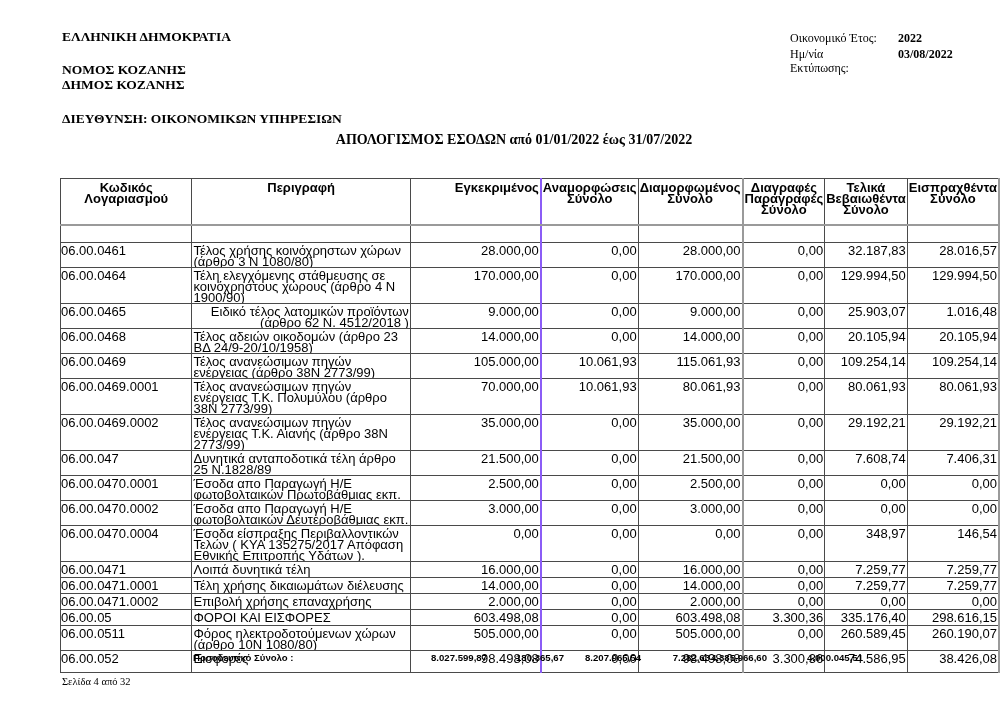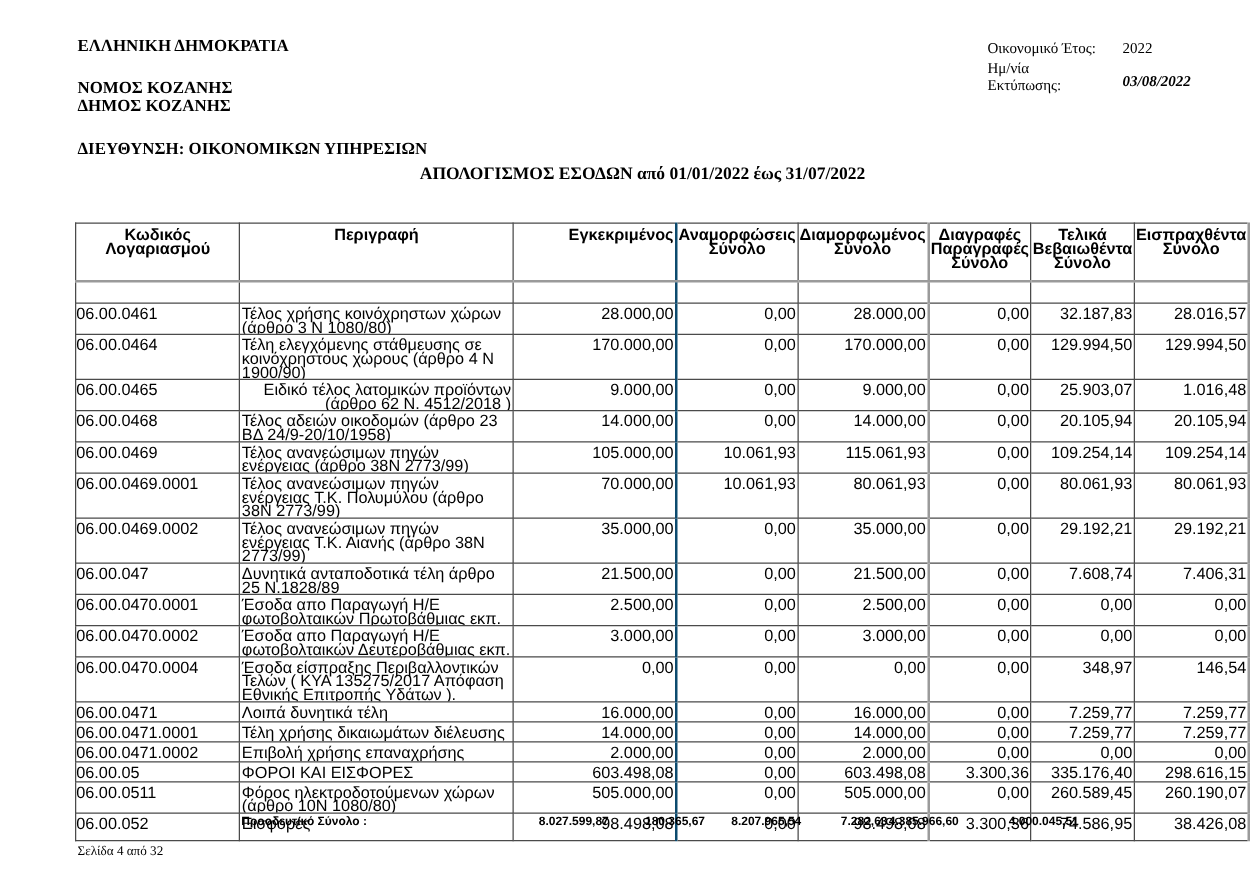--- a/index.html
+++ b/index.html
@@ -8,34 +8,34 @@
   .abs { position:absolute; }
 
   .hdr-bold { font-weight:bold; font-size:13.5px; }
   #t-country { left:62px; top:29px; }
   #t-prefecture { left:62px; top:62px; line-height:15px; }
   #t-directorate { left:62px; top:111px; }
   #t-report { left:0; width:1000px; top:132px; text-align:center; font-size:14px; font-weight:bold; padding-left:28px; box-sizing:border-box; }
 
   .meta { font-size:12px; }
   #m-year-label { left:790px; top:31px; }
-  #m-year-val { left:898px; top:31px; font-weight:normal; }
+  #m-year-val { left:898px; top:31px; font-weight:bold; }
   #m-date-label { left:790px; top:47px; line-height:14px; }
-  #m-date-val { left:898px; top:58px; font-weight:bold;font-style:italic; }
+  #m-date-val { left:898px; top:47px; font-weight:bold; }
 
   table.grid { position:absolute; left:60px; top:178px; border-collapse:collapse; table-layout:fixed; font-family:"Liberation Sans","DejaVu Sans",sans-serif; font-size:13px; }
   table.grid th, table.grid td { border:1px solid #4a4a4a; padding:0 1px; vertical-align:top; overflow:hidden; }
   table.grid th { font-weight:bold; text-align:center; height:42px; padding-top:3px; line-height:11px; border-bottom:2px solid #9a9a9a; }
   table.grid td { line-height:11px; padding-top:2px; }
   table.grid td.num { text-align:right; padding-right:1px; }
   table.grid td.code { padding-left:0; }
   table.grid td.desc { padding-left:1px; }
   table.grid tr.spacer td { height:14px; border-bottom:1px solid #4a4a4a; }
   table.grid td.lastcol, table.grid th.lastcol { border-right:2px solid #9a9a9a; }
-  table.grid td.approvedcol, table.grid th.approvedcol { border-right:2px solid #0c4a6e;padding-left:44px; }
+  table.grid td.approvedcol, table.grid th.approvedcol { border-right:2px solid #8b5cf6;padding-left:44px; }
   table.grid td.modcol, table.grid th.modcol { border-right:2px solid #9a9a9a; }
 
   .totals { position:absolute; top:652px; font-family:"Liberation Sans","DejaVu Sans",sans-serif; font-size:9.6px; font-weight:bold; }
   #tot-label { left:193px; }
   .tot-num { text-align:right; }
   #footer-page { left:62px; top:676px; font-size:10.5px; }
 </style>
 </head>
 <body>
 

